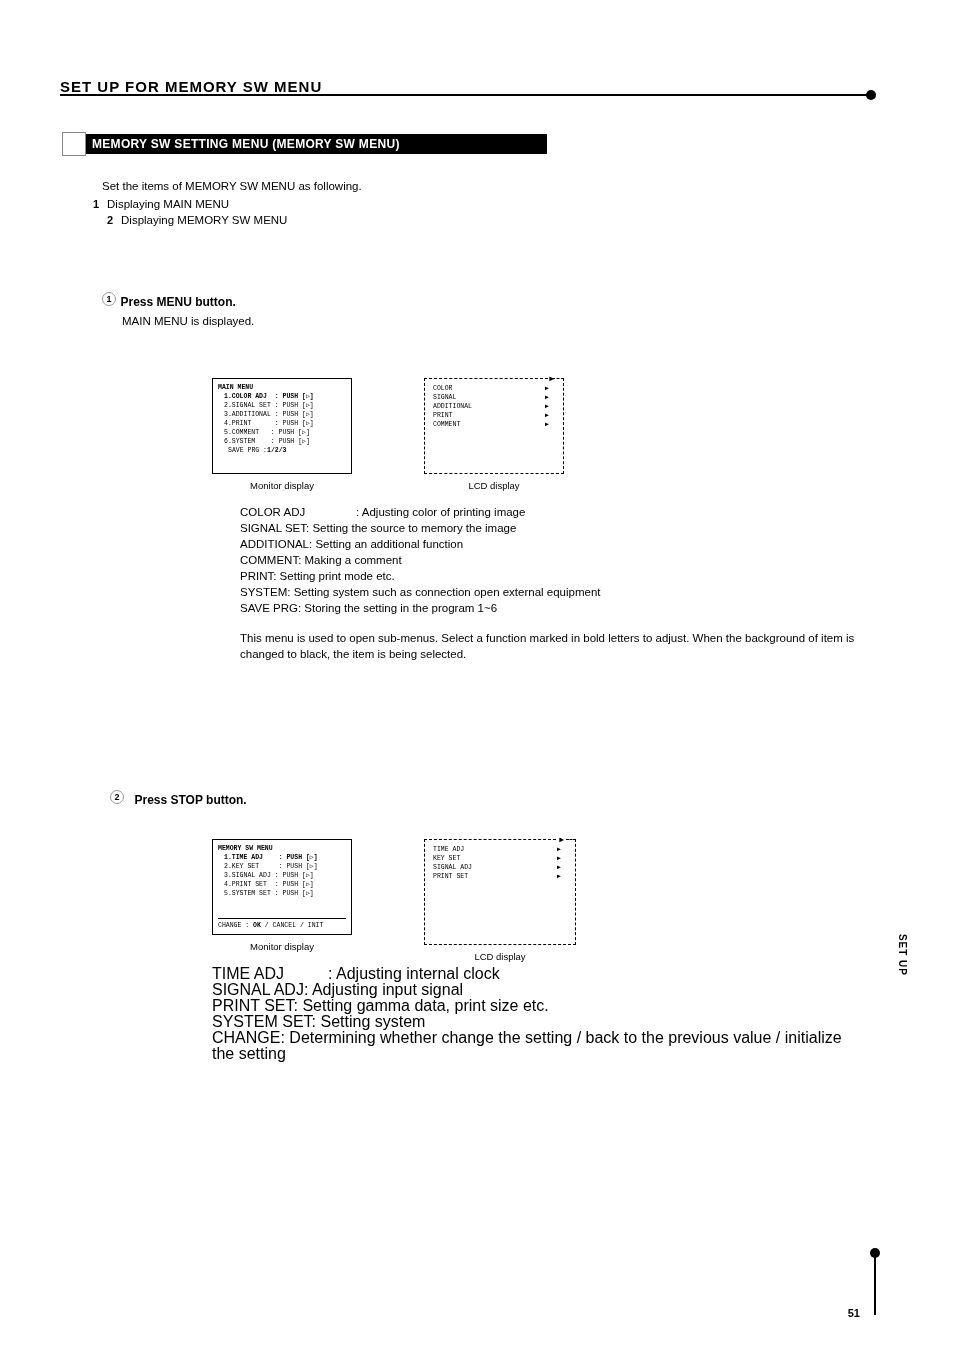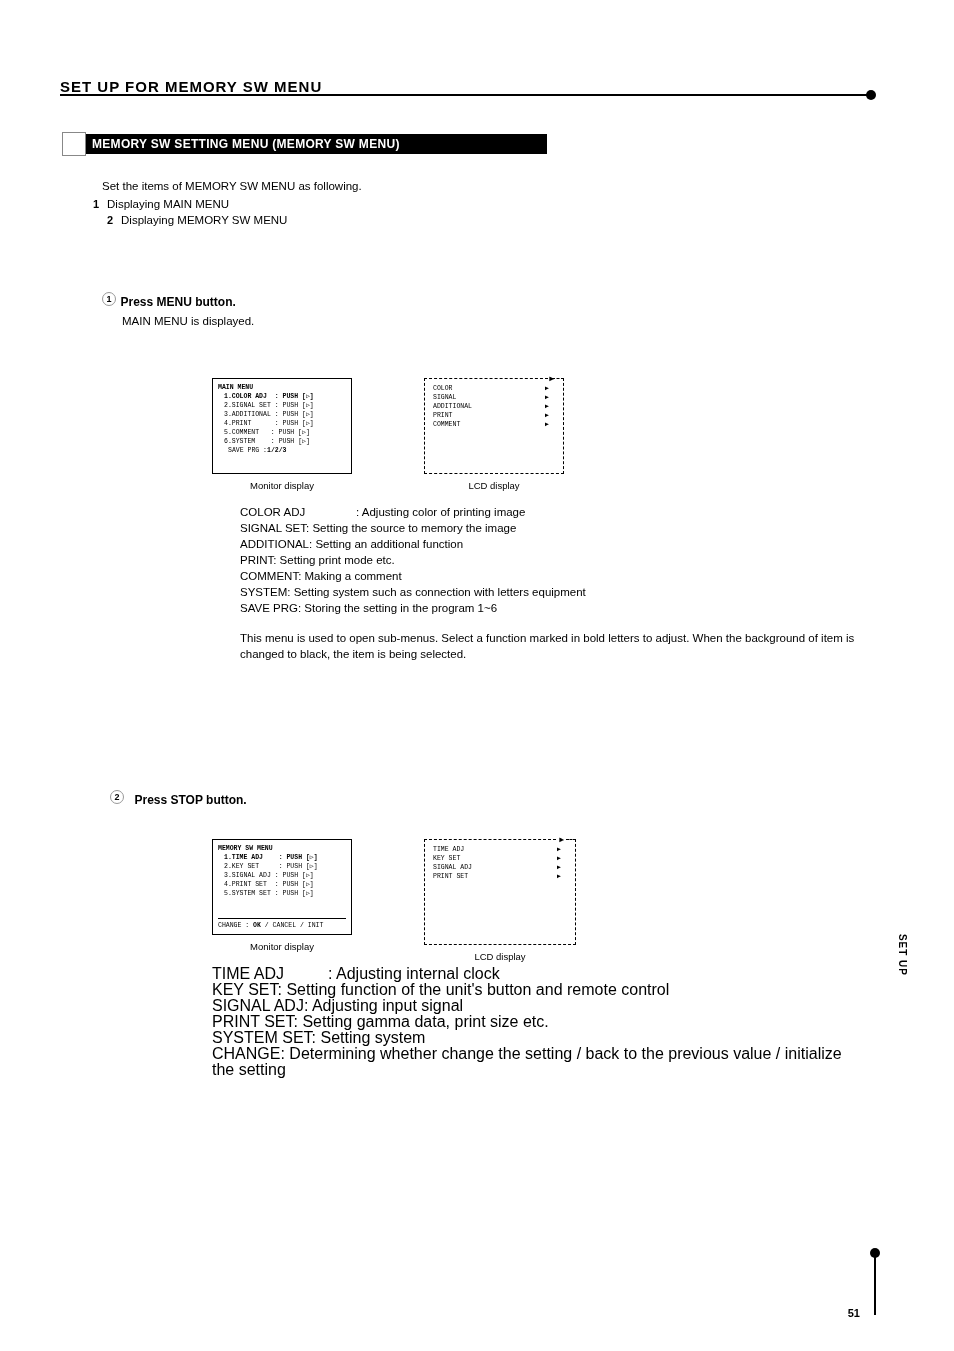--- a/index.html
+++ b/index.html
@@ -296,23 +296,23 @@
       </div>
     </div>
     <div class="monitor-label">LCD display</div>
   </div>
 </div>
 
 <div class="menu-desc">
   <div class="item-block"><span class="lbl">COLOR ADJ</span><span>: Adjusting color of printing image</span></div>
   <div><span class="lbl">SIGNAL SET</span><span>: Setting the source to memory the image</span></div>
   <div><span class="lbl">ADDITIONAL</span><span>: Setting an additional function</span></div>
+  <div><span class="lbl">COMMENT</span><span>: Making a comment</span></div>
   <div><span class="lbl">PRINT</span><span>: Setting print mode etc.</span></div>
-  <div><span class="lbl">COMMENT</span><span>: Making a comment</span></div>
-  <div><span class="lbl">SYSTEM</span><span>: Setting system such as connection with letters equipment</span></div>
+  <div><span class="lbl">SYSTEM</span><span>: Setting system such as connection open external equipment</span></div>
   <div><span class="lbl">SAVE PRG</span><span>: Storing the setting in the program  1~6</span></div>
   <div style="margin-top:14px;">This menu is used to open sub-menus. Select a function marked in bold letters to adjust. When the background of item is changed to black, the item is being selected.</div>
 </div>
 
 <div class="step2">
   <span class="num-label" style="border:1px solid #999;border-radius:50%;width:14px;height:14px;line-height:13px;font-size:9px;">2</span>
   <span class="sub-heading" style="margin-left:6px;">Press STOP button.</span>
 </div>
 
 <div class="shots-row2">
@@ -349,21 +349,20 @@
         <div><span>SIGNAL ADJ</span><span style="position:absolute;right:10px;">▶</span></div>
         <div><span>PRINT SET</span><span style="position:absolute;right:10px;">▶</span></div>
       </div>
     </div>
     <div class="monitor-label">LCD display</div>
   </div>
 </div>
 
 <div class="menu-desc2">
   <div class="item-block"><span class="lbl">TIME ADJ</span><span>: Adjusting internal clock</span></div>
-  <div><span class="lbl">KEY SET</span><span>: Setting function of the unit's button and remote control</span></div>
   <div><span class="lbl">SIGNAL ADJ</span><span>: Adjusting input signal</span></div>
   <div><span class="lbl">PRINT SET</span><span>: Setting gamma data, print size etc.</span></div>
   <div><span class="lbl">SYSTEM SET</span><span>: Setting system</span></div>
   <div><span class="lbl">CHANGE</span><span>: Determining whether change the setting / back to the previous value / initialize the setting</span></div>
 </div>
 
 <div class="side-label">SET UP</div>
 <div class="right-ruler-dot"></div>
 <div class="right-ruler"></div>
 <div class="page-no">51</div>

